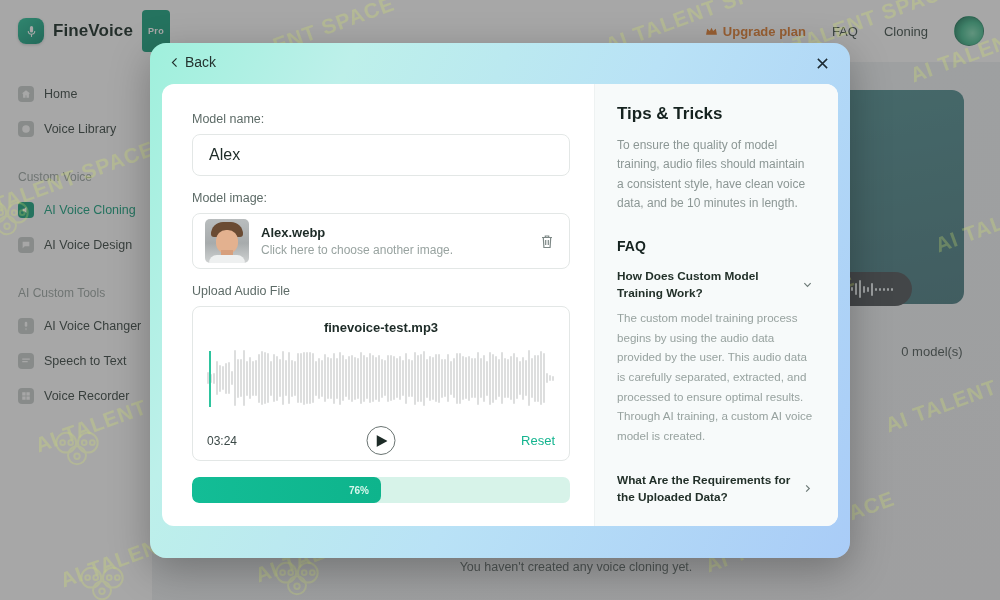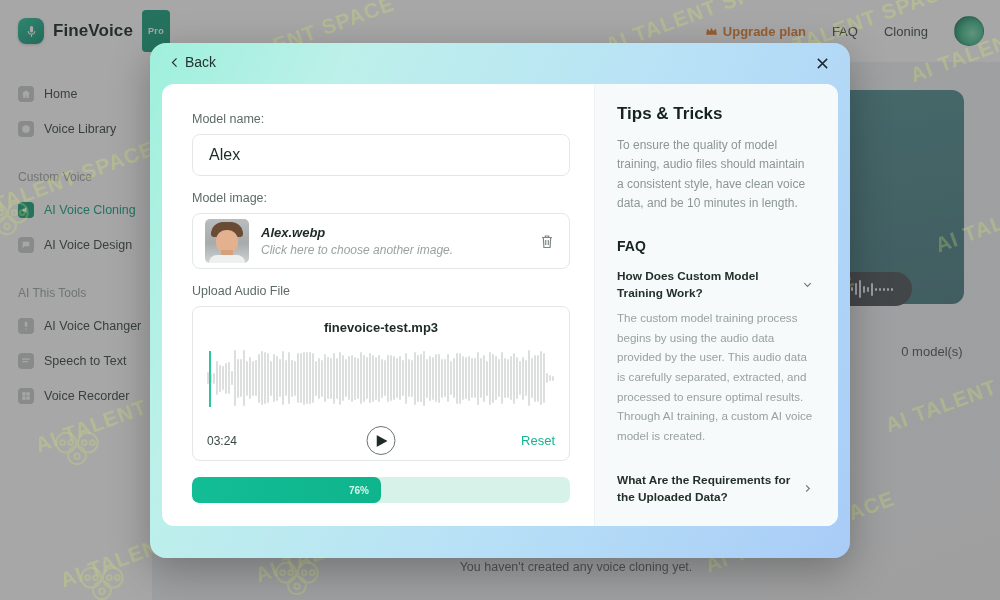--- a/index.html
+++ b/index.html
@@ -148,21 +148,21 @@
   }
   .thumb {
     width: 44px; height: 44px; border-radius: 5px; flex: 0 0 44px; overflow: hidden;
     background: linear-gradient(180deg,#b9bdbe 0%,#a7abac 55%,#cfd2d2 100%);
     position: relative;
   }
   .thumb .hair { position:absolute; left:6px; top:3px; width:32px; height:15px; border-radius:16px 16px 4px 4px; background:#6a4b33; }
   .thumb .face { position:absolute; left:11px; top:11px; width:22px; height:24px; border-radius:11px 11px 12px 12px; background:#e3b18f; }
   .thumb .neck { position:absolute; left:16px; top:31px; width:12px; height:8px; background:#d7a07d; }
   .thumb .shirt { position:absolute; left:4px; top:36px; width:36px; height:10px; border-radius:8px 8px 0 0; background:#eef0f0; }
-  .img-meta { flex: 1; min-width: 0; font-style: italic; }
+  .img-meta { flex: 1; min-width: 0; }
   .img-name { font-size: 13px; font-weight: bold; color: #1d2b27; }
   .img-sub { font-size: 12px; color: #98a3a0; margin-top: 3px; }
   .trash-btn { width: 20px; height: 20px; color: #7d8886; display:flex; align-items:center; justify-content:center; }
   .trash-btn svg { width: 14px; height: 15px; }
 
   .audio-box {
     height: 155px; border: 1px solid #e3e7e6; border-radius: 8px;
     padding: 13px 14px 10px 14px; background: #fff; position: relative;
   }
   .audio-title { text-align: center; font-size: 13px; font-weight: bold; color: #1d2b27; }
@@ -270,21 +270,21 @@
           <span>AI Voice Cloning</span>
         </div>
         <div class="nav-item">
           <span class="nav-ico">
             <svg viewBox="0 0 24 24" fill="#fff">
               <path d="M4 4h16v11H9l-5 5z"></path>
             </svg>
           </span>
           <span>AI Voice Design</span>
         </div>
-        <div class="nav-section">AI This Tools</div>
+        <div class="nav-section">AI Custom Tools</div>
         <div class="nav-item">
           <span class="nav-ico">
             <svg viewBox="0 0 24 24" fill="#fff">
               <rect x="9" y="2" width="6" height="12" rx="3"></rect>
               <rect x="11" y="17" width="2" height="5"></rect>
             </svg>
           </span>
           <span>AI Voice Changer</span>
         </div>
         <div class="nav-item">

